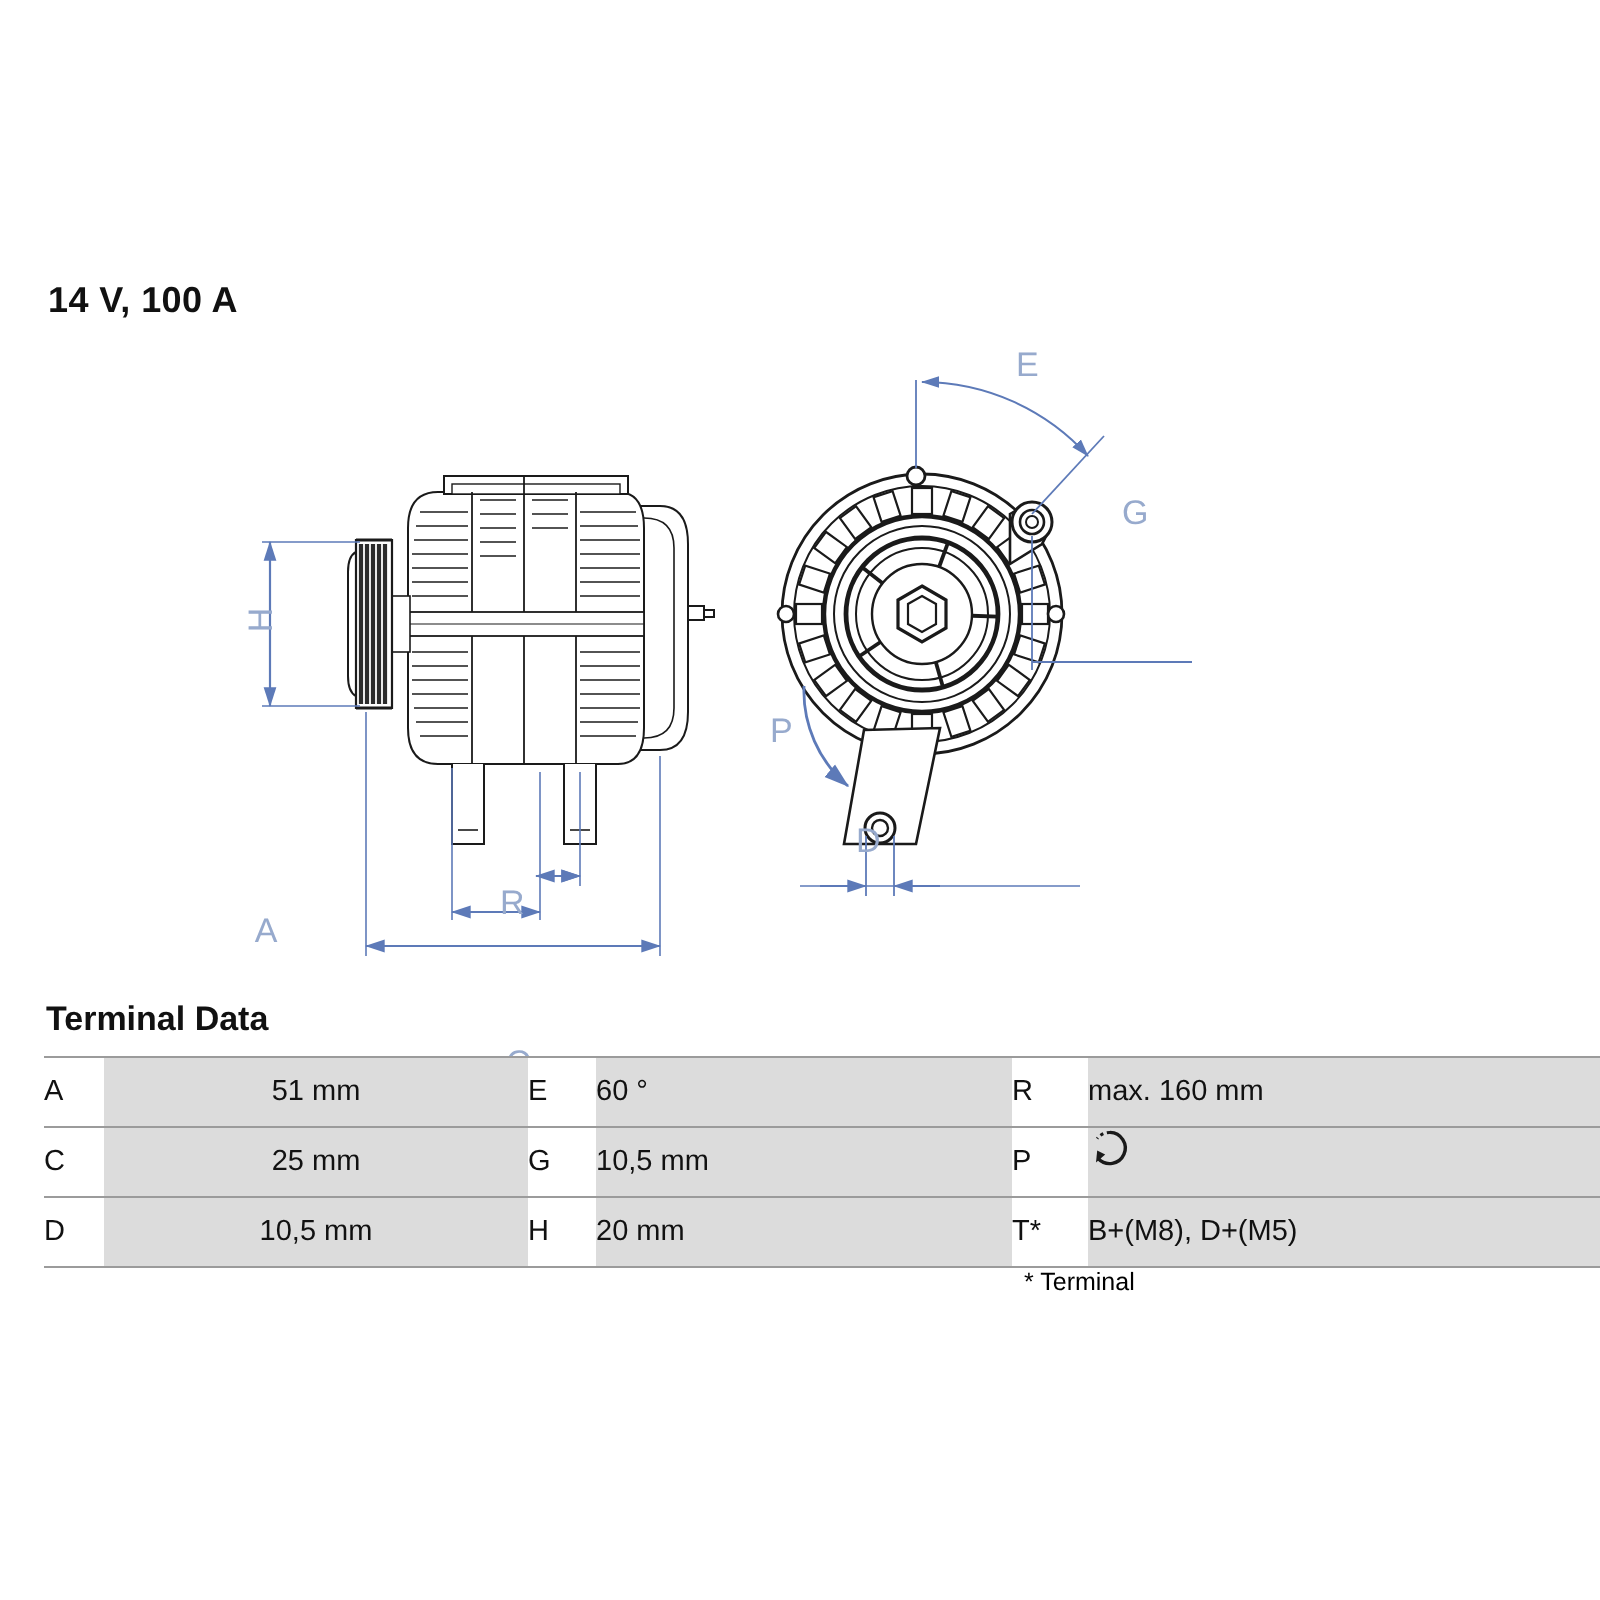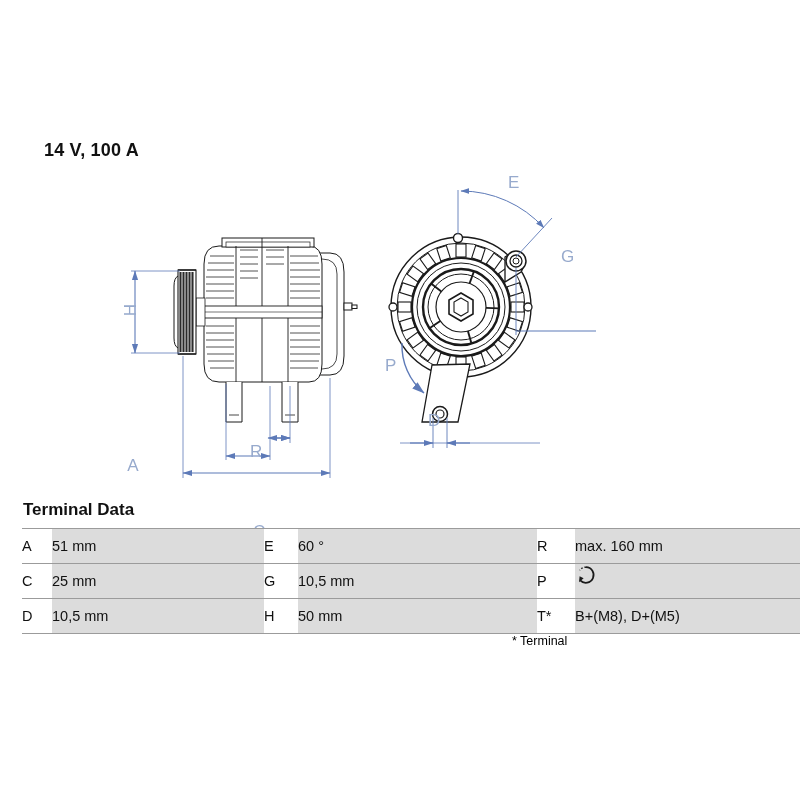--- a/index.html
+++ b/index.html
@@ -15,21 +15,20 @@
   .page{position:absolute;inset:0;}
 
   
   .title{
     position:absolute;
     left:24px; top:140px;
     font-size:18px;
     font-weight:bold;
     letter-spacing:.2px;
     color:#111;
-    margin-left:20px;
   }
 
   
   .drawing{
     position:absolute;
     left:0; top:160px;
     width:800px; height:325px;
   }
   .drawing svg{display:block;}
 
@@ -69,23 +68,23 @@
     color:#111;
     white-space:nowrap;
   }
   td.val{
     background:#dcdcdc;
     padding-left:9px;
     color:#111;
     white-space:nowrap;
   }
   td.k1{width:30px;}
-  td.v1{width:212px;}
+  td.v1{width:212px;text-align:center;}
   td.k2{width:34px;}
-  td.v2{width:239px;}
+  td.v2{width:208px;}
   td.k3{width:38px;}
   td.v3{width:258px;}
   .rot-icon{display:inline-block;vertical-align:middle;margin-top:-2px;}
   .footnote{
     position:absolute;
     left:512px; top:634px;
     font-size:12.5px;
     color:#000000;
   }
 </style>
@@ -346,21 +345,21 @@
                 <path d="M11,3.2 A7.8,7.8 0 0 0 4.6,6.3" fill="none" stroke="#1a1a1a" stroke-width="1.5" stroke-dasharray="1.6 1.8"></path>
                 <path d="M8.6,14.2 L4.0,18.2 L4.6,12.3 z" fill="#1a1a1a"></path>
               </svg>
             </span>
           </td>
         </tr>
         <tr>
           <td class="key k1">D</td>
           <td class="val v1">10,5 mm</td>
           <td class="key k2">H</td>
-          <td class="val v2">50 mm</td>
+          <td class="val v2">20 mm</td>
           <td class="key k3">T*</td>
           <td class="val v3">B+(M8), D+(M5)</td>
         </tr>
       </tbody>
     </table>
   </div>
 
   <div class="footnote">* Terminal</div>
 
 </div>

